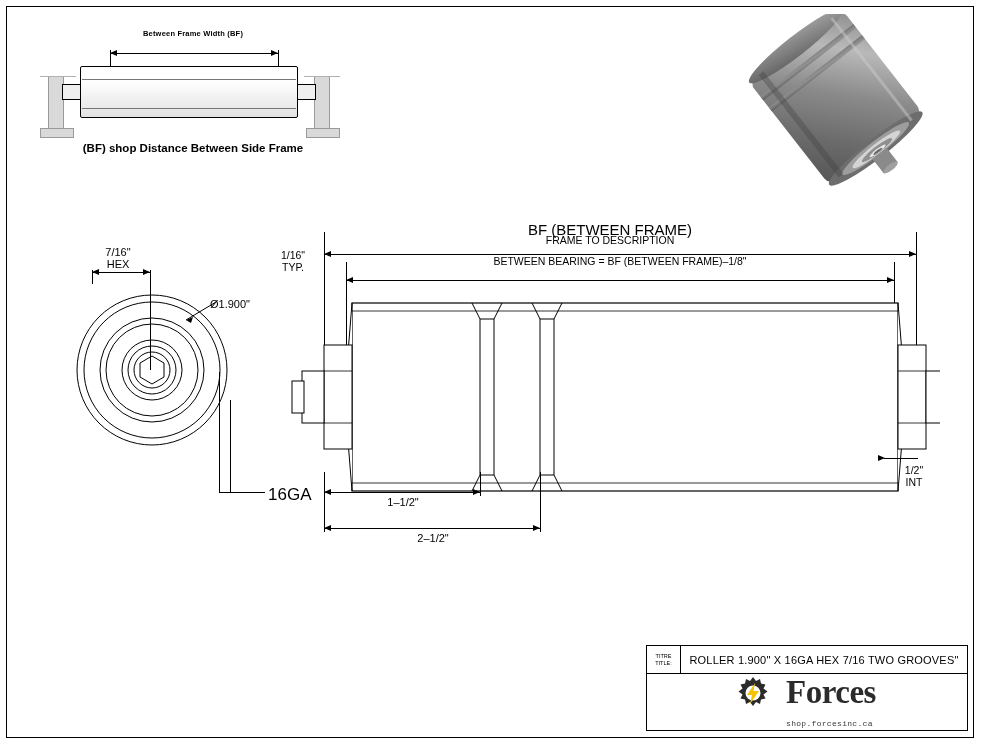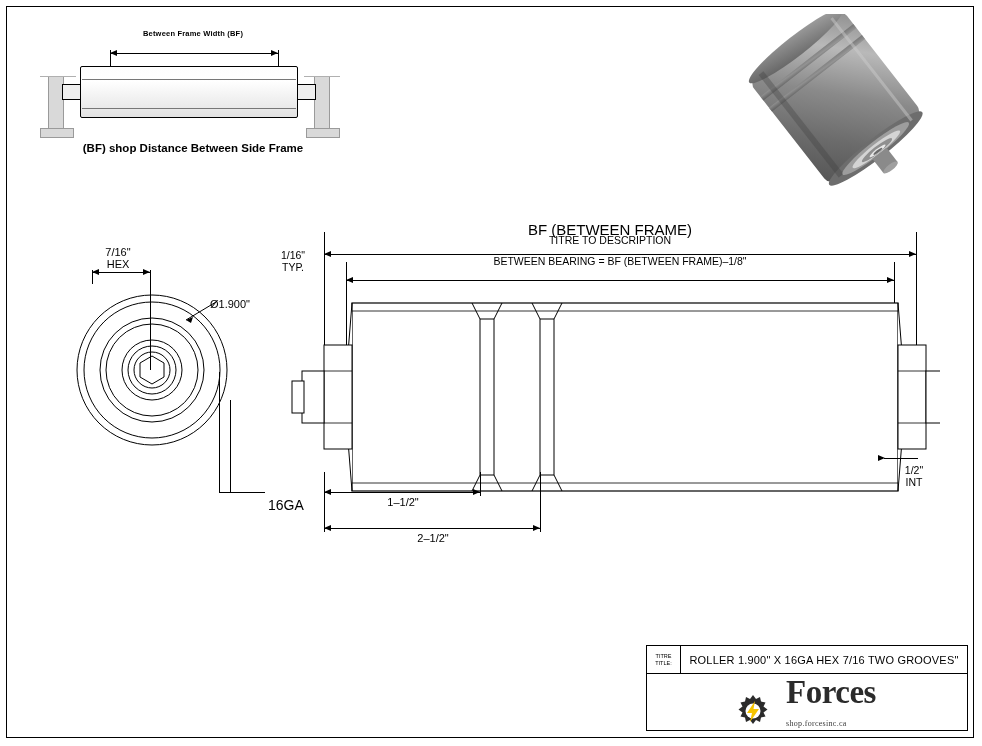--- a/index.html
+++ b/index.html
@@ -182,31 +182,31 @@
     font-size: 11px;
     letter-spacing: .2px;
   }
   #titleblock .tb-logo {
     position: absolute;
     left: 0; top: 28px; right: 0; bottom: 0;
     display: flex;
     align-items: center;
     justify-content: center;
   }
-  .logo-wrap { display: flex; align-items: flex-end; gap: 18px; }
+  .logo-wrap { display: flex; align-items: flex-start; gap: 18px; }
   .logo-text {
     font-family: "Liberation Serif", serif;
     font-weight: bold;
     font-size: 33px;
     letter-spacing: -.5px;
     color: #2b2b2b;
     line-height: 1;
   }
   .logo-sub {
-    font-family: Liberation Serif, serif;
+    font-family: Liberation Mono, monospace;
     font-size: 8px;
     color: #3a3a3a;
     letter-spacing: .3px;
     margin-top: 10px;
   }
   .logo-stack { display: flex; flex-direction: column; align-items: flex-start; }
 
   .arrow-h {
     position: absolute;
     width: 0; height: 0;
@@ -316,27 +316,27 @@
     <div class="lbl" style="left:148px; top:18px; font-size:11px;">Ø1.900"</div>
     <svg style="position:absolute; left:118px; top:14px;" width="40" height="30">
       <line x1="36" y1="8" x2="6" y2="26" stroke="#000" stroke-width="1"></line>
       <polygon points="6,26 13,23 11,29" fill="#000"></polygon>
     </svg>
 
     
     <div class="vline" style="left:157px; top:92px; height:120px;"></div>
     <div class="vline" style="left:168px; top:120px; height:92px;"></div>
     <div class="hline" style="left:157px; top:212px; width:46px;"></div>
-    <div class="lbl" style="left:206px; top:218px; font-size:14px;">16GA</div>
+    <div class="lbl" style="left:206px; top:205px; font-size:17px;">16GA</div>
   </div>
 
   <div id="sideview">
 
     <div class="lbl c" style="left:60px; top:12px; width:540px; font-size:15px;">BF (BETWEEN FRAME)</div>
-    <div class="lbl c" style="left:60px; top:25px; width:540px; font-size:10.5px;">TITRE TO DESCRIPTION</div>
+    <div class="lbl c" style="left:60px; top:25px; width:540px; font-size:10.5px;">FRAME TO DESCRIPTION</div>
     <div class="hline" style="left:44px; top:44px; width:592px;"></div>
     <div class="arrow-h arrow-left" style="left:44px; top:41px;"></div>
     <div class="arrow-h arrow-right" style="left:629px; top:41px;"></div>
     <div class="vline" style="left:44px; top:22px; height:130px;"></div>
     <div class="vline" style="left:636px; top:22px; height:130px;"></div>
 
     <div class="lbl c" style="left:90px; top:46px; width:500px; font-size:10.5px;">BETWEEN BEARING = BF (BETWEEN FRAME)–1/8"</div>
     <div class="hline" style="left:66px; top:70px; width:548px;"></div>
     <div class="arrow-h arrow-left" style="left:66px; top:67px;"></div>
     <div class="arrow-h arrow-right" style="left:607px; top:67px;"></div>

